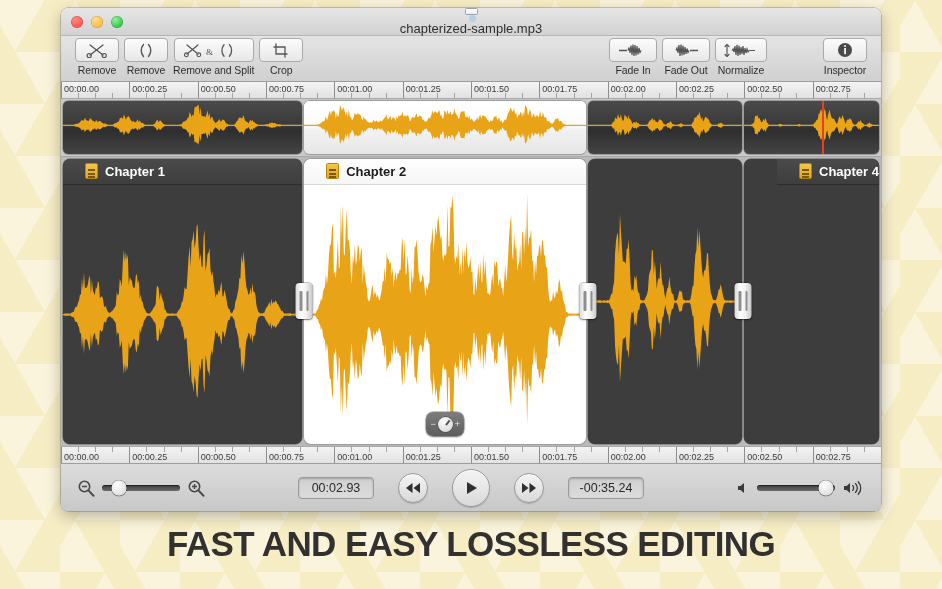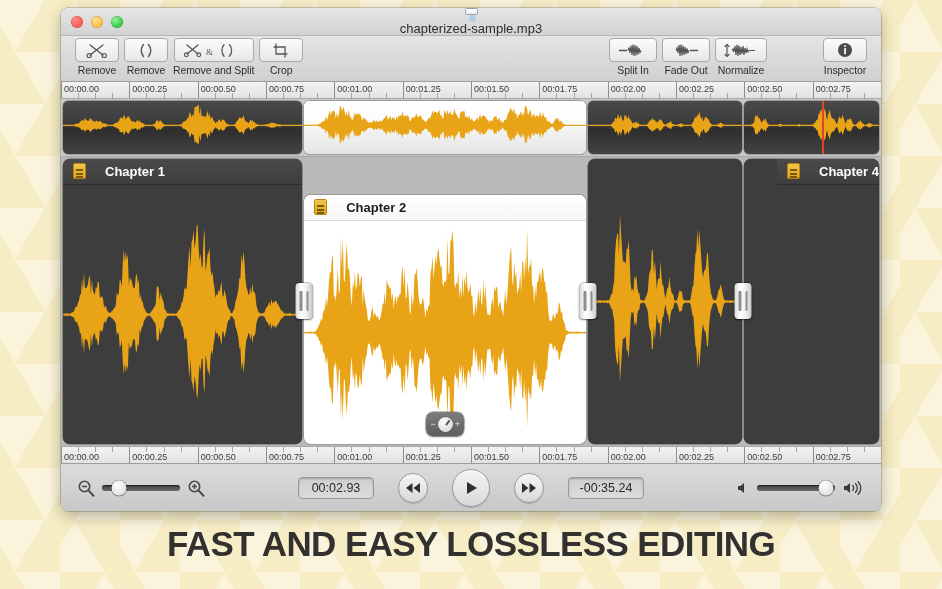--- a/index.html
+++ b/index.html
@@ -110,23 +110,23 @@
   
   .editor{
     flex:1 1 auto; position:relative; background:#b9b9b9;
     display:flex; gap:2px; padding:2px;
   }
   .chapter{
     position:relative; border-radius:7px; overflow:hidden;
     background:#3d3d3d; display:flex; flex-direction:column;
     box-shadow:0 0 0 .5px rgba(0,0,0,.5);
   }
-  .chapter.sel{ background:#ffffff; box-shadow:0 0 0 1px #9a9a9a;margin-top:36px; }
+  .chapter.sel{ background:#ffffff; box-shadow:0 0 0 1px #9a9a9a; }
   .ch-head{
-    flex:0 0 26px; display:flex; align-items:center; gap:19px; padding-left:10px;
+    flex:0 0 26px; display:flex; align-items:center; gap:7px; padding-left:22px;
     background:linear-gradient(#4a4a4a,#3e3e3e);
     border-bottom:1px solid #2d2d2d;
     font-size:13px; font-weight:bold; color:#ffffff;
   }
   .chapter.sel .ch-head{
     background:linear-gradient(#ffffff,#f6f6f6);
     border-bottom:1px solid #d8d8d8; color:#1d1d1d;
   }
   .ch-icon{
     width:13px; height:16px; border-radius:1.5px; position:relative; flex:0 0 13px;
@@ -306,21 +306,21 @@
     <div class="tb-group right">
       <div class="tb-item">
         <div class="tb-btn">
           <svg width="30" height="15" viewBox="0 0 30 15">
             <path d="M1 7.5 H9" stroke="#555" stroke-width="1.3" fill="none"></path>
             <g stroke="#555" stroke-width="1.2" fill="none">
               <path d="M10 7.5 L11 4.5 L12 10 L13 2.5 L14 12 L15 1.5 L16 13 L17 2 L18 12.5 L19 3 L20 11.5 L21 5 L22 9.5 L23 7.5"></path>
             </g>
           </svg>
         </div>
-        <div class="tb-label">Split In</div>
+        <div class="tb-label">Fade In</div>
       </div>
 
       <div class="tb-item">
         <div class="tb-btn">
           <svg width="30" height="15" viewBox="0 0 30 15">
             <g stroke="#555" stroke-width="1.2" fill="none">
               <path d="M5 7.5 L6 5 L7 10 L8 2 L9 13 L10 1.5 L11 12.5 L12 2.5 L13 12 L14 4 L15 11 L16 5.5 L17 9.5 L18 7.5"></path>
             </g>
             <path d="M19 7.5 H27" stroke="#555" stroke-width="1.3" fill="none"></path>
           </svg>

